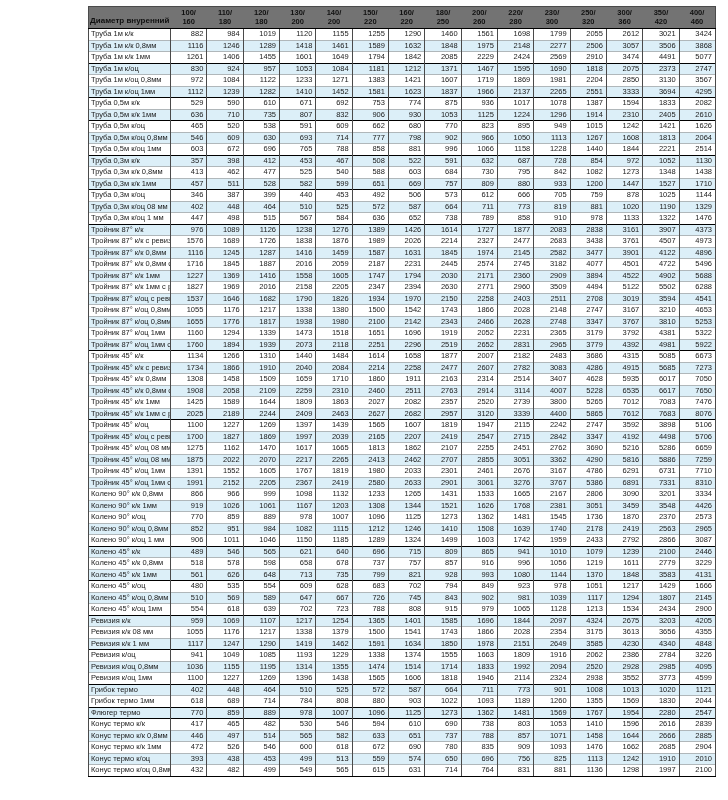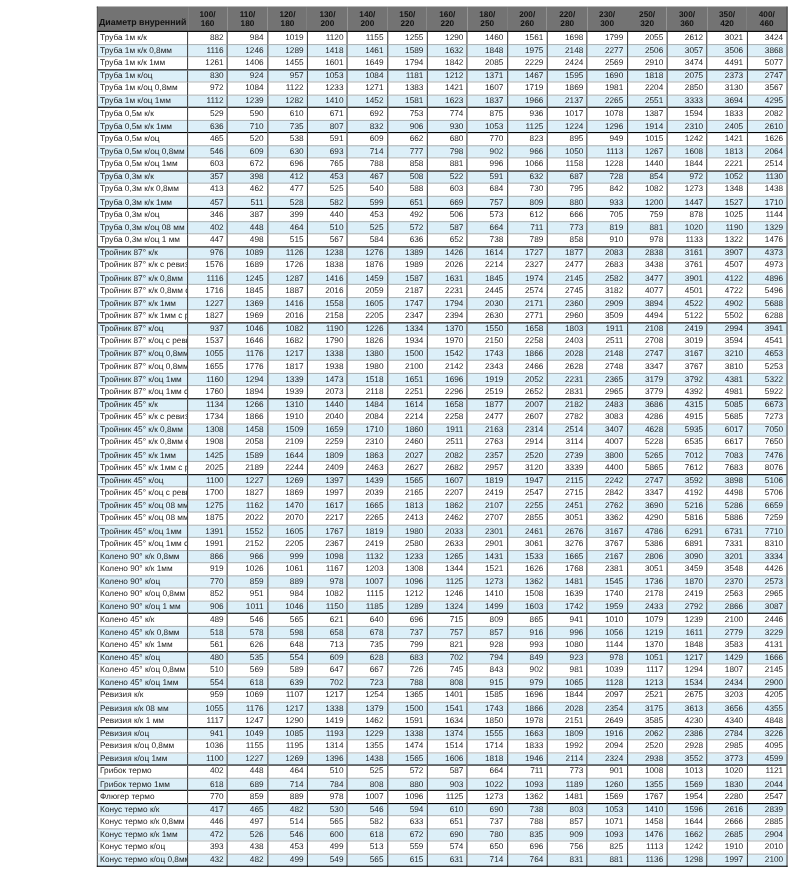--- a/index.html
+++ b/index.html
@@ -533,38 +533,20 @@
           <td class="num">2394</td>
           <td class="num">2630</td>
           <td class="num">2771</td>
           <td class="num">2960</td>
           <td class="num">3509</td>
           <td class="num">4494</td>
           <td class="num">5122</td>
           <td class="num">5502</td>
           <td class="num">6288</td>
         </tr>
-        <tr class="group-start">
-          <td class="label">Тройник 87° к/оц</td>
-          <td class="num">937</td>
-          <td class="num">1046</td>
-          <td class="num">1082</td>
-          <td class="num">1190</td>
-          <td class="num">1226</td>
-          <td class="num">1334</td>
-          <td class="num">1370</td>
-          <td class="num">1550</td>
-          <td class="num">1658</td>
-          <td class="num">1803</td>
-          <td class="num">1911</td>
-          <td class="num">2108</td>
-          <td class="num">2419</td>
-          <td class="num">2994</td>
-          <td class="num">3941</td>
-        </tr>
         <tr>
           <td class="label">Тройник 87° к/оц с ревиз</td>
           <td class="num">1537</td>
           <td class="num">1646</td>
           <td class="num">1682</td>
           <td class="num">1790</td>
           <td class="num">1826</td>
           <td class="num">1934</td>
           <td class="num">1970</td>
           <td class="num">2150</td>
@@ -1068,21 +1050,21 @@
           <td class="num">1069</td>
           <td class="num">1107</td>
           <td class="num">1217</td>
           <td class="num">1254</td>
           <td class="num">1365</td>
           <td class="num">1401</td>
           <td class="num">1585</td>
           <td class="num">1696</td>
           <td class="num">1844</td>
           <td class="num">2097</td>
-          <td class="num">2521</td>
+          <td class="num">4324</td>
           <td class="num">2675</td>
           <td class="num">3203</td>
           <td class="num">4205</td>
         </tr>
         <tr>
           <td class="label">Ревизия к/к 08 мм</td>
           <td class="num">1055</td>
           <td class="num">1176</td>
           <td class="num">1217</td>
           <td class="num">1338</td>

